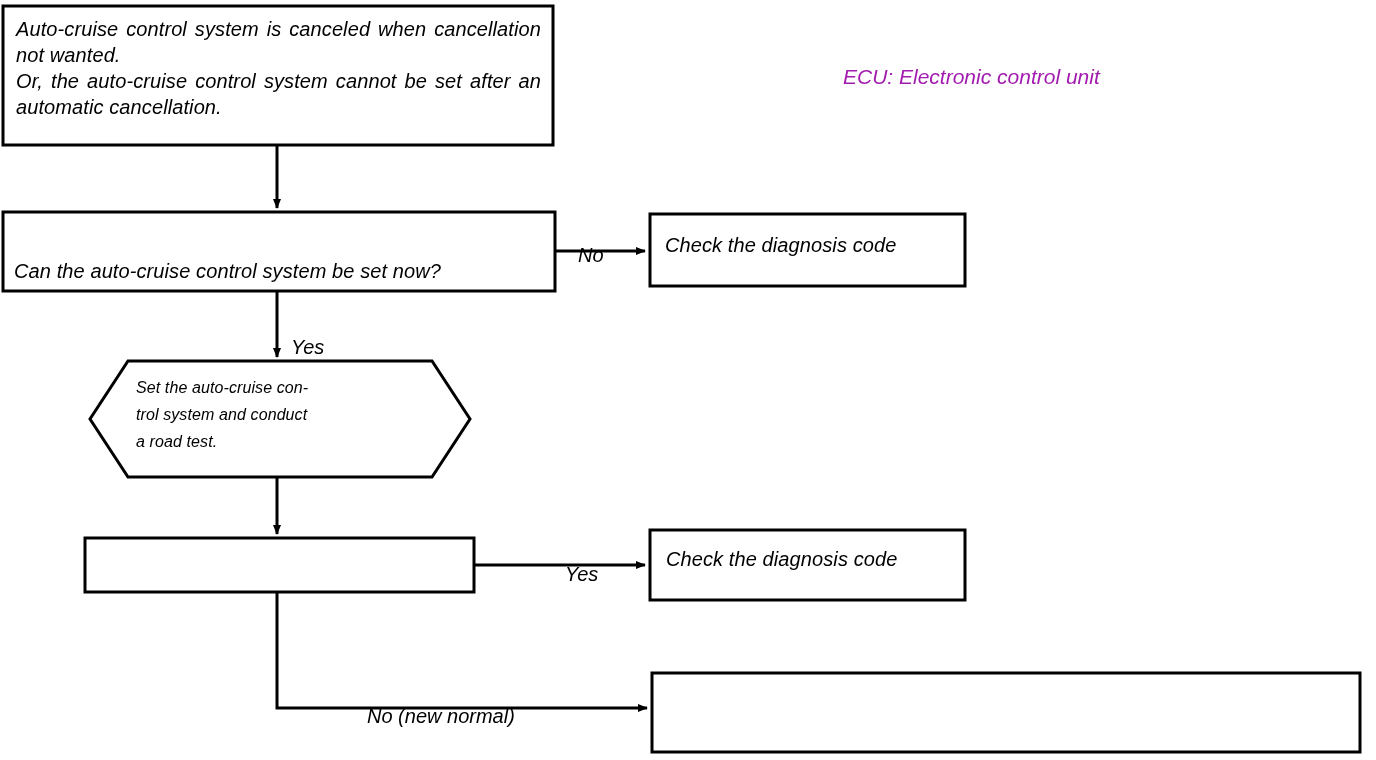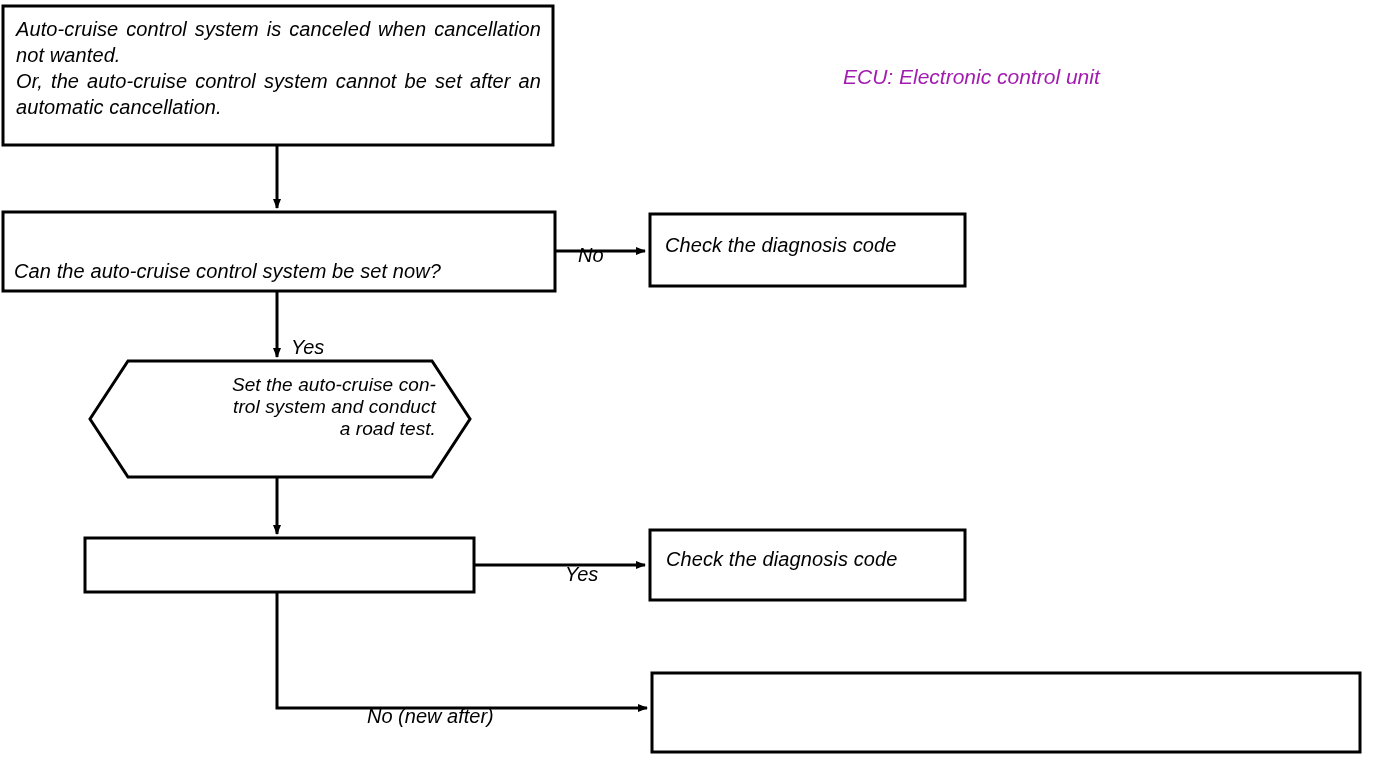--- a/index.html
+++ b/index.html
@@ -69,24 +69,23 @@
   .legend-text {
     position: absolute;
     color: #a21caf;
     font-family: "Liberation Sans", sans-serif;
     font-size: 21px;
     line-height: 26px;
     white-space: nowrap;
   }
   .hex-text {
     position: absolute;
-    font-size: 19px;
-    line-height: 22px;
+    font-size: 16px;
+    line-height: 27px;
     white-space: pre-line;
-    text-align: right;
   }
 </style>
 </head>
 <body>
 
 <div id="flowchart-root">
 
   <svg class="chart-layer" viewBox="0 0 1376 760" xmlns="http://www.w3.org/2000/svg">
     <defs>
       <marker id="arrowhead" markerWidth="10" markerHeight="8" refX="9" refY="4" orient="auto" markerUnits="userSpaceOnUse">
@@ -136,16 +135,16 @@
 
   <div class="node-text hex-text" style="left:136px; top:374px; width:300px;">Set the auto-cruise con-
 trol system and conduct
 a road test.</div>
 
 
   <div class="edge-label" style="left:565px; top:533px;">Yes</div>
 
   <div class="node-text" style="left:666px; top:546px; width:290px;">Check the diagnosis code</div>
 
-  <div class="edge-label" style="left:367px; top:675px;">No (new after)</div>
+  <div class="edge-label" style="left:367px; top:675px;">No (new normal)</div>
 
 
 </div>
 
 </body></html>

